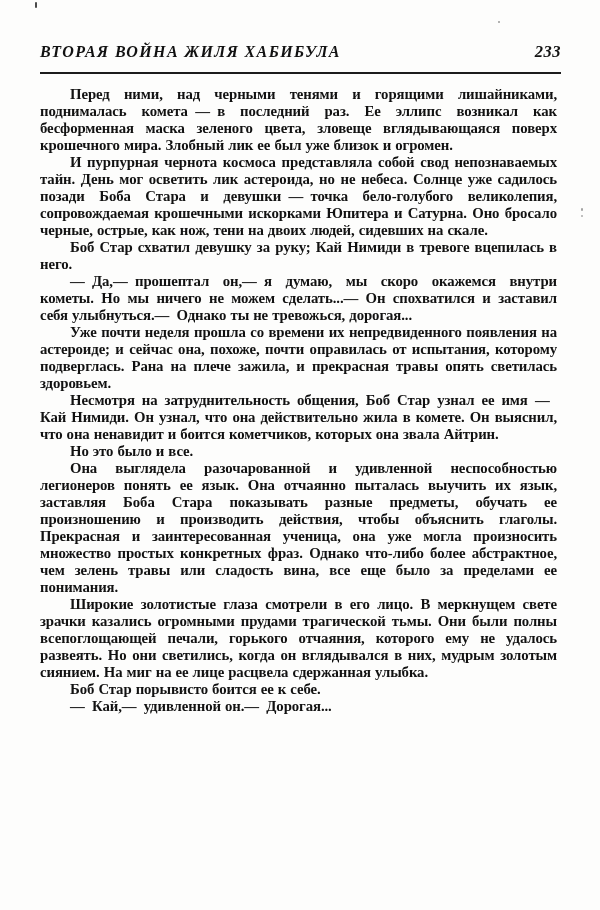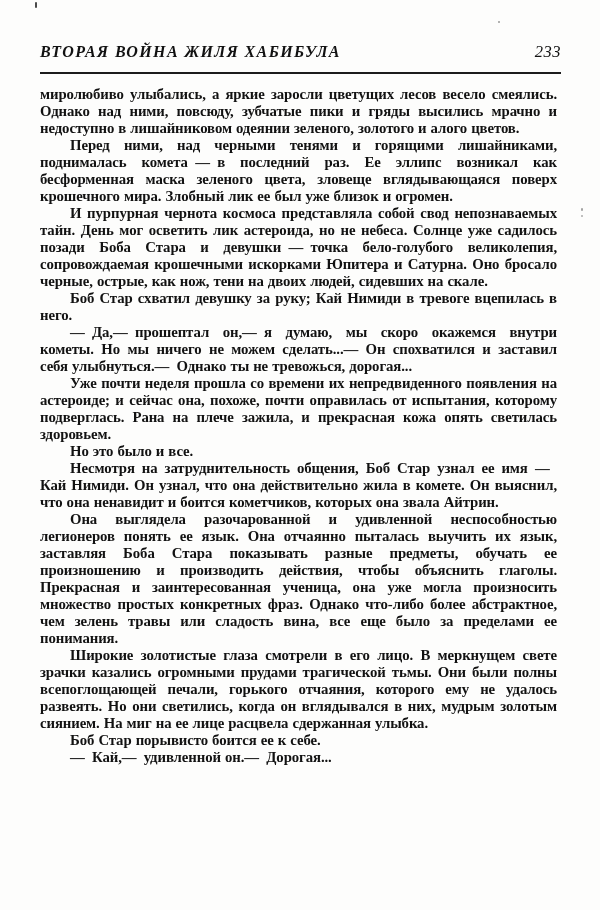--- a/index.html
+++ b/index.html
@@ -30,21 +30,21 @@
   }
   .running-title {
     font-style: italic;
     font-weight: bold;
     font-size: 16px;
     letter-spacing: 1.4px;
     white-space: nowrap;
   }
   .page-number {
     font-style: italic;
-    font-weight: normal;
+    font-weight: bold;
     font-size: 16.5px;
     letter-spacing: 0.5px;
   }
   
   .body-text {
     position: absolute;
     left: 40px;
     top: 86px;
     width: 517px;
     font-size: 14.8px;
@@ -81,27 +81,26 @@
   <div class="speck s2"></div>
   <div class="speck s3"></div>
   <div class="speck s4"></div>
 
   <header class="running-head">
     <span class="running-title">ВТОРАЯ ВОЙНА ЖИЛЯ ХАБИБУЛА</span>
     <span class="page-number">233</span>
   </header>
 
   <main class="body-text">
-      <p class="para">миролюбиво улыбались, а яркие заросли цветущих лесов весело смеялись. Однако над ними, повсюду, зубчатые пики и гряды высились мрачно и недоступно в лишайниковом одеянии зеленого, золотого и алого цветов.</p>
       <p class="para indent">Перед ними, над черными тенями и горящими лишайниками, поднималась комета — в последний раз. Ее эллипс возникал как бесформенная маска зеленого цвета, зловеще вглядывающаяся поверх крошечного мира. Злобный лик ее был уже близок и огромен.</p>
       <p class="para indent">И пурпурная чернота космоса представляла собой свод непознаваемых тайн. День мог осветить лик астероида, но не небеса. Солнце уже садилось позади Боба Стара и девушки — точка бело-голубого великолепия, сопровождаемая крошечными искорками Юпитера и Сатурна. Оно бросало черные, острые, как нож, тени на двоих людей, сидевших на скале.</p>
       <p class="para indent">Боб Стар схватил девушку за руку; Кай Нимиди в тревоге вцепилась в него.</p>
       <p class="para indent">— Да,— прошептал он,— я думаю, мы скоро окажемся внутри кометы. Но мы ничего не можем сделать...— Он спохватился и заставил себя улыбнуться.— Однако ты не тревожься, дорогая...</p>
-      <p class="para indent">Уже почти неделя прошла со времени их непредвиденного появления на астероиде; и сейчас она, похоже, почти оправилась от испытания, которому подверглась. Рана на плече зажила, и прекрасная кожа опять светилась здоровьем.</p>
+      <p class="para indent">Уже почти неделя прошла со времени их непредвиденного появления на астероиде; и сейчас она, похоже, почти оправилась от испытания, которому подверглась. Рана на плече зажила, и прекрасная травы опять светилась здоровьем.</p>
+      <p class="para indent">Несмотря на затруднительность общения, Боб Стар узнал ее имя — Кай Нимиди. Он узнал, что она действительно жила в комете. Он выяснил, что она ненавидит и боится кометчиков, которых она звала Айтрин.</p>
       <p class="para indent">Но это было и все.</p>
-      <p class="para indent">Несмотря на затруднительность общения, Боб Стар узнал ее имя — Кай Нимиди. Он узнал, что она действительно жила в комете. Он выяснил, что она ненавидит и боится кометчиков, которых она звала Айтрин.</p>
       <p class="para indent">Она выглядела разочарованной и удивленной неспособностью легионеров понять ее язык. Она отчаянно пыталась выучить их язык, заставляя Боба Стара показывать разные предметы, обучать ее произношению и производить действия, чтобы объяснить глаголы. Прекрасная и заинтересованная ученица, она уже могла произносить множество простых конкретных фраз. Однако что-либо более абстрактное, чем зелень травы или сладость вина, все еще было за пределами ее понимания.</p>
       <p class="para indent">Широкие золотистые глаза смотрели в его лицо. В меркнущем свете зрачки казались огромными прудами трагической тьмы. Они были полны всепоглощающей печали, горького отчаяния, которого ему не удалось развеять. Но они светились, когда он вглядывался в них, мудрым золотым сиянием. На миг на ее лице расцвела сдержанная улыбка.</p>
       <p class="para indent">Боб Стар порывисто боится ее к себе.</p>
       <p class="para indent">— Кай,— удивленной он.— Дорогая...</p>
     </main>
 
 </div>
 
 </body></html>

